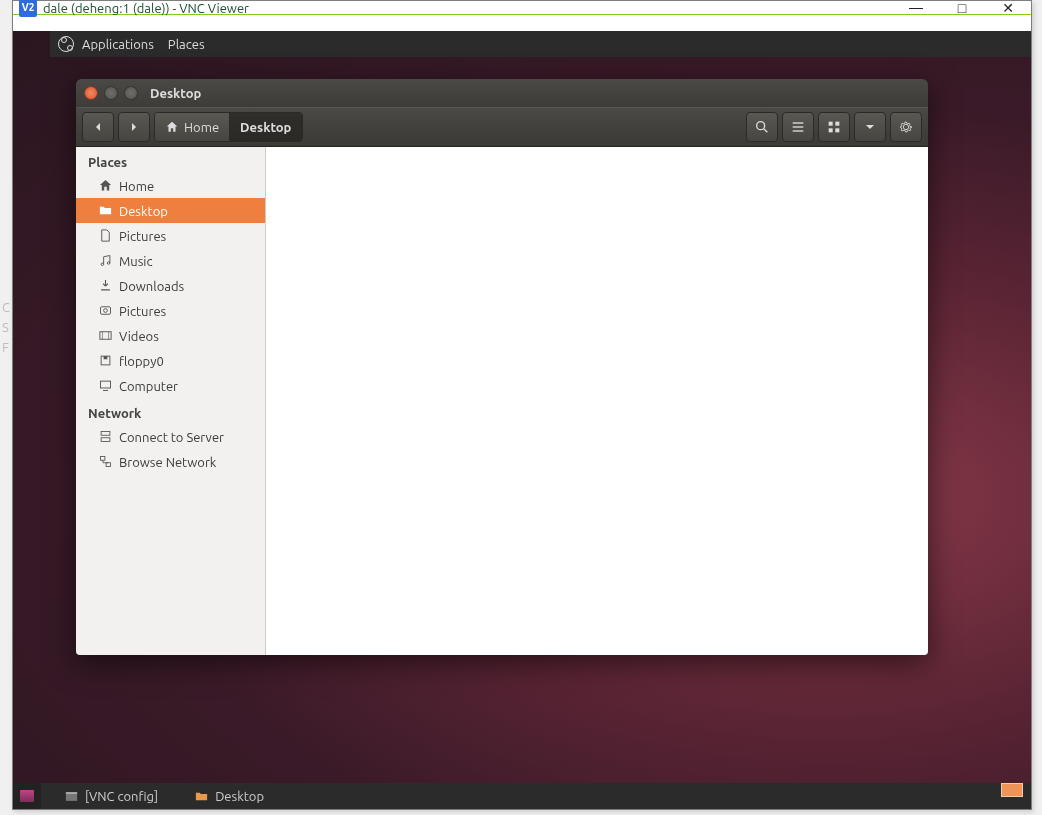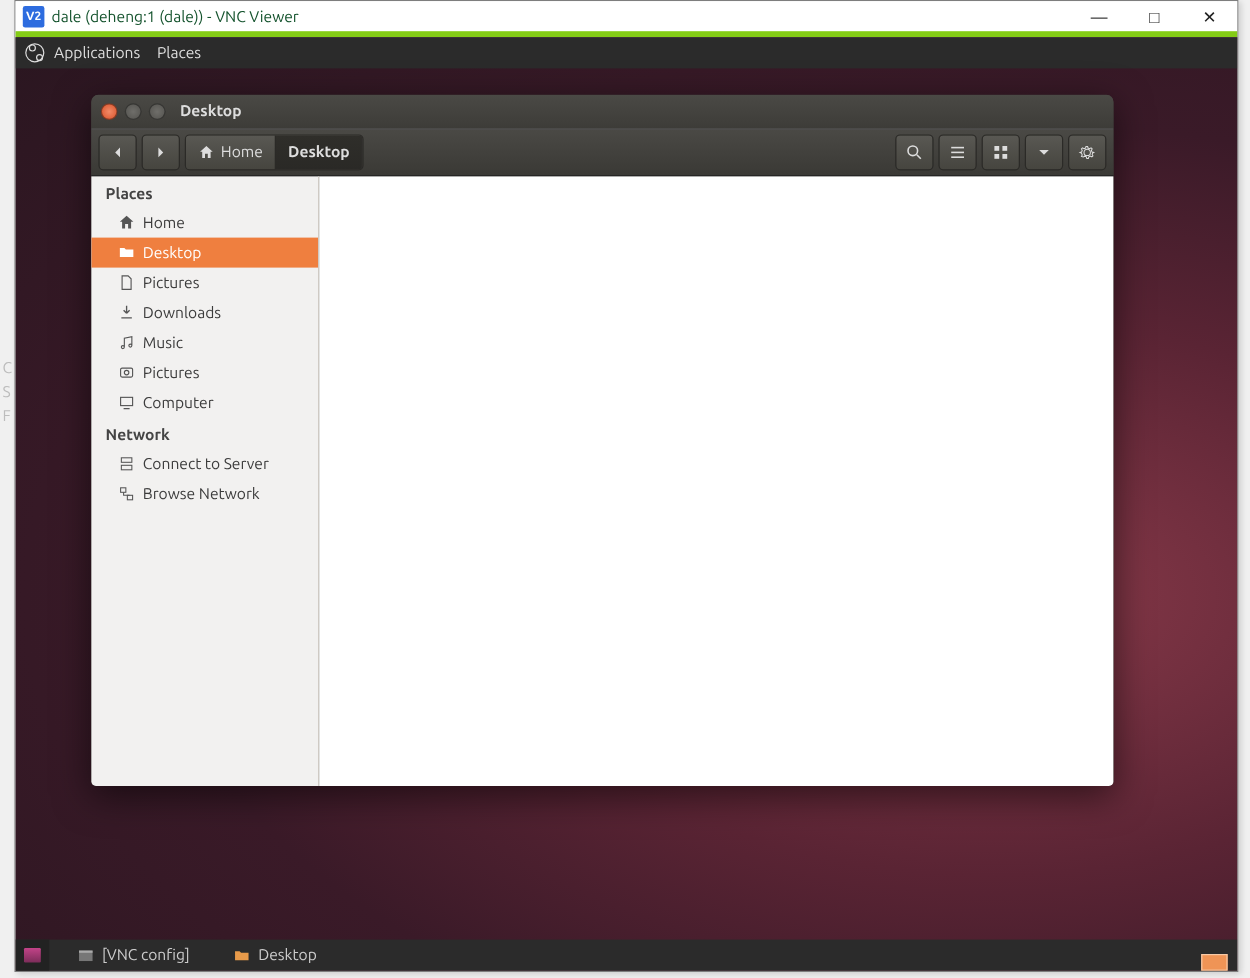--- a/index.html
+++ b/index.html
@@ -1,27 +1,27 @@
 <!DOCTYPE html>
 <html><head>
 <meta charset="utf-8">
 <style>
 * { margin:0; padding:0; box-sizing:border-box; font-family:"Ubuntu","Segoe UI",Arial,sans-serif; }
 body { width:1042px; height:815px; background:#f0f0f0; overflow:hidden; position:relative; }
 
 
 .vnc-frame { position:absolute; left:12px; top:0; width:1020px; height:810px; background:#fff; border:1px solid #7e7e7e; box-shadow:2px 2px 5px rgba(0,0,0,.15);}
-.vnc-titlebar { height:30px; display:flex; align-items:center; background:#fff; border-bottom:5px solid #84cc16;}
+.vnc-titlebar { height:14px; display:flex; align-items:center; background:#fff; border-bottom:1px solid #84cc16;}
 .vnc-icon { width:18px; height:18px; margin:0 6px 0 6px; background:#2d6cdf; color:#fff; font-size:10px; font-weight:bold; display:flex; align-items:center; justify-content:center; border-radius:2px;}
 .vnc-title { font-size:13px; color:#14532d; flex:1; }
 .win-btns { display:flex; }
 .win-btn { width:46px; height:30px; display:flex; align-items:center; justify-content:center; font-size:14px; color:#222; cursor:pointer;}
 
 
-.remote { position:absolute; left:0; top:30px; right:0; bottom:0; background:radial-gradient(ellipse at 80% 60%, #8a3a4a 0%, #5a2434 35%, #3a1a28 60%, #2a1620 100%); overflow:hidden;}
+.remote { position:absolute; left:0; top:30px; right:0; bottom:0; background:radial-gradient(ellipse at 80% 60%, #8a3a4a 0%, #5a2434 35%, #3a1a28 60%, #2a1620 100%); overflow:hidden;padding-left:37px;}
 
 .gnome-top { height:26px; background:#2b2b2b; color:#ddd; display:flex; align-items:center; padding:0 8px; font-size:13px;}
 .gnome-top .g-logo { width:16px; height:16px; border:1.5px solid #ddd; border-radius:50%; margin-right:8px; position:relative;}
 .gnome-top .g-logo::before{content:"";position:absolute;width:4px;height:4px;border:1.5px solid #ddd;border-radius:50%;left:2px;top:0;}
 .gnome-top .g-logo::after{content:"";position:absolute;width:4px;height:4px;border:1.5px solid #ddd;border-radius:50%;right:0;bottom:0;}
 .gnome-top .menu-item{margin-right:14px; cursor:pointer;}
 
 
 .nautilus { position:absolute; left:63px; top:48px; width:852px; height:576px; border-radius:6px 6px 4px 4px; overflow:hidden; box-shadow:0 8px 30px rgba(0,0,0,.55); background:#3c3b37;}
 .naut-titlebar{height:28px;background:linear-gradient(#4a4945,#3d3c38);display:flex;align-items:center;padding:0 8px;color:#ddd;font-weight:bold;font-size:13px;}
@@ -43,21 +43,21 @@
 .naut-body{display:flex;height:calc(100% - 68px);}
 .sidebar{width:190px;background:#f2f1f0;border-right:1px solid #cfcac4;overflow-y:auto;font-size:13px;color:#3c3c3c;}
 .sb-header{font-weight:bold;padding:8px 12px 4px;color:#444;}
 .sb-item{display:flex;align-items:center;padding:4px 10px 4px 22px;height:25px;cursor:pointer;}
 .sb-item svg{width:15px;height:15px;fill:#555;margin-right:6px;flex-shrink:0;}
 .sb-item.selected{background:#ef7f3f;color:#fff;}
 .sb-item.selected svg{fill:#fff;}
 .content{flex:1;background:#fff;}
 
 
-.taskbar{position:absolute;left:0;right:0;bottom:0;height:26px;background:#2b2b2b;display:flex;align-items:flex-end;color:#ccc;font-size:13px;}
+.taskbar{position:absolute;left:0;right:0;bottom:0;height:26px;background:#2b2b2b;display:flex;align-items:flex-start;color:#ccc;font-size:13px;}
 .task-start{width:28px;height:100%;display:flex;align-items:center;justify-content:center;background:#222;cursor:pointer;}
 .task-start div{width:14px;height:12px;background:linear-gradient(#c24388,#7d2d5a);border-radius:1px;}
 .task-item{display:flex;align-items:center;height:100%;padding:0 12px;margin-left:10px;border:1px solid transparent;cursor:pointer;}
 .task-item svg,.task-item .ticon{width:15px;height:15px;margin-right:6px;}
 .task-tray{margin-left:auto;display:flex;align-items:center;padding-right:8px;}
 .tray-box{width:22px;height:14px;background:#ef9456;border:1px solid #f7c9a6;}
 
 
 .bg-hint{position:absolute;color:#bcbcbc;font-size:13px;}
 </style>
@@ -168,38 +168,53 @@
             <span>Desktop</span>
           </div>
           <div class="sb-item">
             <svg viewBox="0 0 24 24">
                 <path d="M6 3h8l4 4v14H6z" fill="none" stroke="#555" stroke-width="1.5"></path>
               </svg>
             <span>Pictures</span>
           </div>
           <div class="sb-item">
             <svg viewBox="0 0 24 24">
+                <path d="M9 18a2 2 0 11-4 0 2 2 0 014 0zm10-2a2 2 0 11-4 0 2 2 0 014 0zM9 18V6l10-2v12" fill="none" stroke="#555" stroke-width="1.5"></path>
+              </svg>
+            <span>Music</span>
+          </div>
+          <div class="sb-item">
+            <svg viewBox="0 0 24 24">
                 <path d="M12 3v10m0 0l-4-4m4 4l4-4M5 19h14" fill="none" stroke="#555" stroke-width="1.8"></path>
               </svg>
             <span>Downloads</span>
-          </div>
-          <div class="sb-item">
-            <svg viewBox="0 0 24 24">
-                <path d="M9 18a2 2 0 11-4 0 2 2 0 014 0zm10-2a2 2 0 11-4 0 2 2 0 014 0zM9 18V6l10-2v12" fill="none" stroke="#555" stroke-width="1.5"></path>
-              </svg>
-            <span>Music</span>
           </div>
           <div class="sb-item">
             <svg viewBox="0 0 24 24">
                 <rect x="4" y="6" width="16" height="12" rx="2" fill="none" stroke="#555" stroke-width="1.5"></rect>
                 <circle cx="12" cy="12" r="3" fill="none" stroke="#555" stroke-width="1.5"></circle>
               </svg>
             <span>Pictures</span>
           </div>
-
+          <div class="sb-item">
+            <svg viewBox="0 0 24 24">
+                <rect x="3" y="6" width="18" height="12" fill="none" stroke="#555" stroke-width="1.5"></rect>
+                <line x1="7" y1="6" x2="7" y2="18" stroke="#555"></line>
+                <line x1="17" y1="6" x2="17" y2="18" stroke="#555"></line>
+              </svg>
+            <span>Videos</span>
+          </div>
+
+          <div class="sb-item">
+            <svg viewBox="0 0 24 24">
+                <rect x="5" y="5" width="14" height="14" fill="none" stroke="#555" stroke-width="1.5"></rect>
+                <rect x="9" y="5" width="6" height="5" fill="#555"></rect>
+              </svg>
+            <span>floppy0</span>
+          </div>
           <div class="sb-item">
             <svg viewBox="0 0 24 24">
                 <rect x="4" y="5" width="16" height="11" fill="none" stroke="#555" stroke-width="1.5"></rect>
                 <line x1="8" y1="20" x2="16" y2="20" stroke="#555" stroke-width="1.5"></line>
               </svg>
             <span>Computer</span>
           </div>
 
           <div class="sb-header">Network</div>
           <div class="sb-item">

